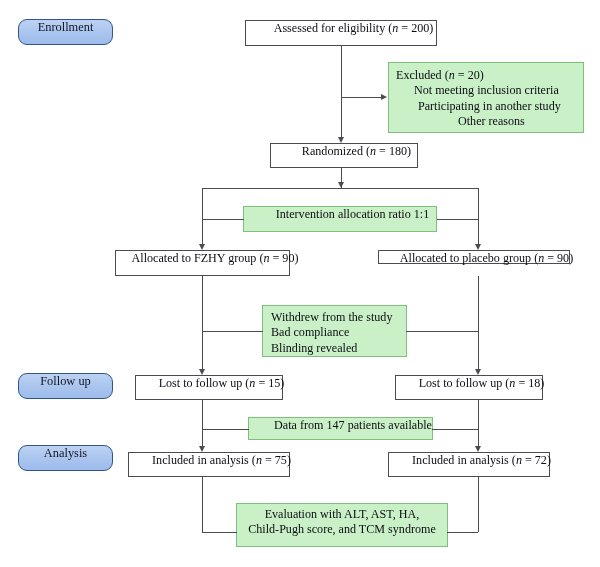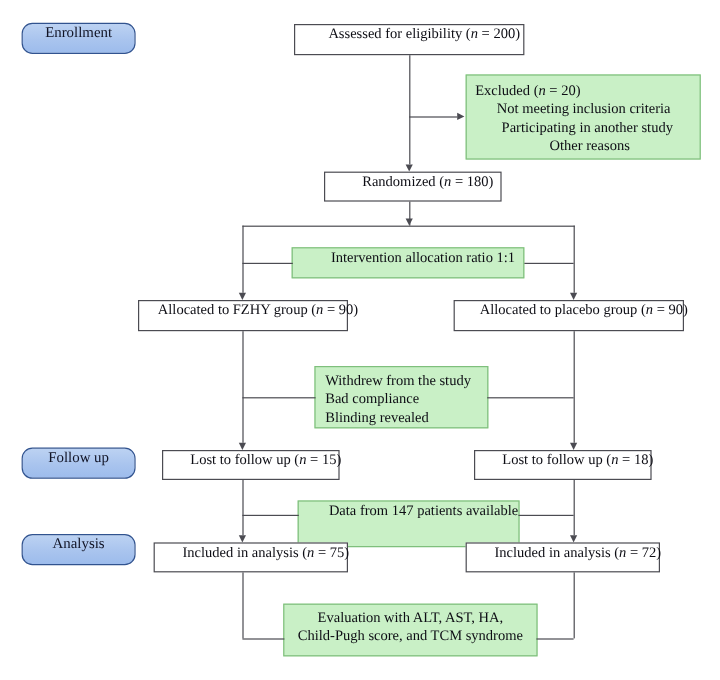--- a/index.html
+++ b/index.html
@@ -122,39 +122,39 @@
   </div>
 
   <div class="node box-green line-ctr" style="left:243px; top:206px; width:194px; height:26px;">
     <span class="txt-line">Intervention allocation ratio 1:1</span>
   </div>
 
   <div class="node box-white line-ctr" style="left:115px; top:250px; width:175px; height:26px;">
     <span class="txt-line"><span>Allocated to FZHY group (</span><span class="ital">n</span><span> = 90)</span></span>
   </div>
 
-  <div class="node box-white line-ctr" style="left:378px; top:250px; width:192px; height:26px;">
+  <div class="node box-white line-ctr" style="left:378px; top:250px; width:192px; height:14px;">
     <span class="txt-line"><span>Allocated to placebo group (</span><span class="ital">n</span><span> = 90)</span></span>
   </div>
 
   <div class="node box-green line-left" style="left:262px; top:305px; width:145px; height:52px; padding:4px 8px;">
     <span class="txt-line">Withdrew from the study</span>
     <span class="txt-line">Bad compliance</span>
     <span class="txt-line">Blinding revealed</span>
   </div>
 
   <div class="node box-white line-ctr" style="left:135px; top:375px; width:148px; height:25px;">
     <span class="txt-line"><span>Lost to follow up (</span><span class="ital">n</span><span> = 15)</span></span>
   </div>
 
   <div class="node box-white line-ctr" style="left:395px; top:375px; width:148px; height:25px;">
     <span class="txt-line"><span>Lost to follow up (</span><span class="ital">n</span><span> = 18)</span></span>
   </div>
 
-  <div class="node box-green line-ctr" style="left:248px; top:417px; width:185px; height:39px;">
+  <div class="node box-green line-ctr" style="left:248px; top:417px; width:185px; height:23px;">
     <span class="txt-line">Data from 147 patients available</span>
   </div>
 
   <div class="node box-white line-ctr" style="left:128px; top:452px; width:162px; height:25px;">
     <span class="txt-line"><span>Included in analysis (</span><span class="ital">n</span><span> = 75)</span></span>
   </div>
 
   <div class="node box-white line-ctr" style="left:388px; top:452px; width:162px; height:25px;">
     <span class="txt-line"><span>Included in analysis (</span><span class="ital">n</span><span> = 72)</span></span>
   </div>

